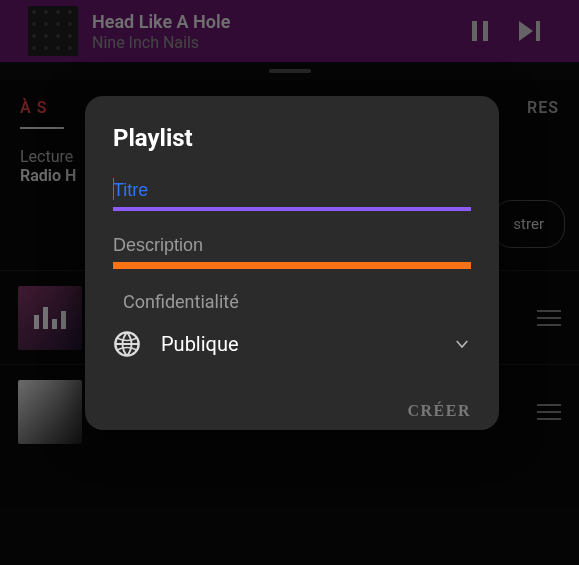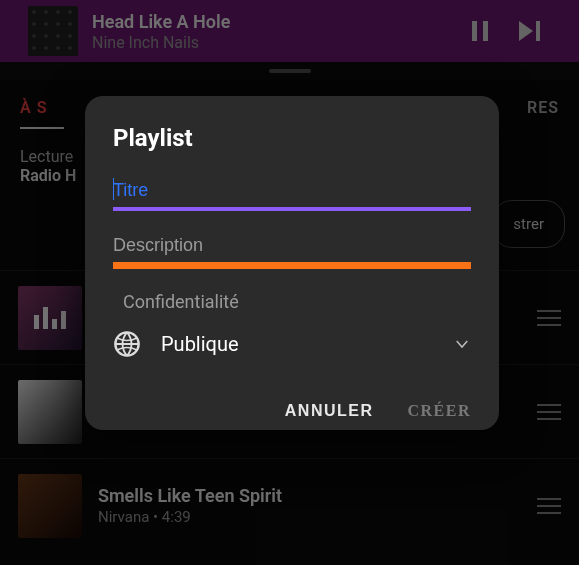--- a/index.html
+++ b/index.html
@@ -133,32 +133,20 @@
       <div class="song-text">
         <div class="song-title"></div>
         <div class="song-sub"></div>
       </div>
       <div class="drag-handle">
           <div></div>
           <div></div>
           <div></div>
         </div>
     </div>
-    <div class="song-row">
-      <div class="song-art art-c"></div>
-      <div class="song-text">
-        <div class="song-title">Smells Like Teen Spirit</div>
-        <div class="song-sub">Nirvana • 4:39</div>
-      </div>
-      <div class="drag-handle">
-          <div></div>
-          <div></div>
-          <div></div>
-        </div>
-    </div>
   </div>
 
   <div class="backdrop"></div>
 
   <div class="modal">
     <div class="modal-title">Playlist</div>
 
     <div class="field focused">
       <div class="caret"></div>
       <input type="text" placeholder="Titre" style="">
@@ -176,18 +164,17 @@
         <path d="M2 12h20 M12 2 a15 15 0 0 1 0 20 M12 2 a15 15 0 0 0 0 20" fill="none" stroke="#ddd" stroke-width="1.6"></path>
         <path d="M4 7 q8 4 16 0 M4 17 q8 -4 16 0" fill="none" stroke="#ddd" stroke-width="1.4"></path>
       </svg>
       <div class="privacy-val">Publique</div>
       <svg class="chev" viewBox="0 0 24 24">
           <polyline points="5,8 12,16 19,8" fill="none" stroke="#bbb" stroke-width="2"></polyline>
         </svg>
     </div>
 
     <div class="modal-actions">
-      <button class="btn-cancel">ANNULER</button>
       <button class="btn-create">CRÉER</button>
     </div>
   </div>
 
 </div>
 
 </body></html>

